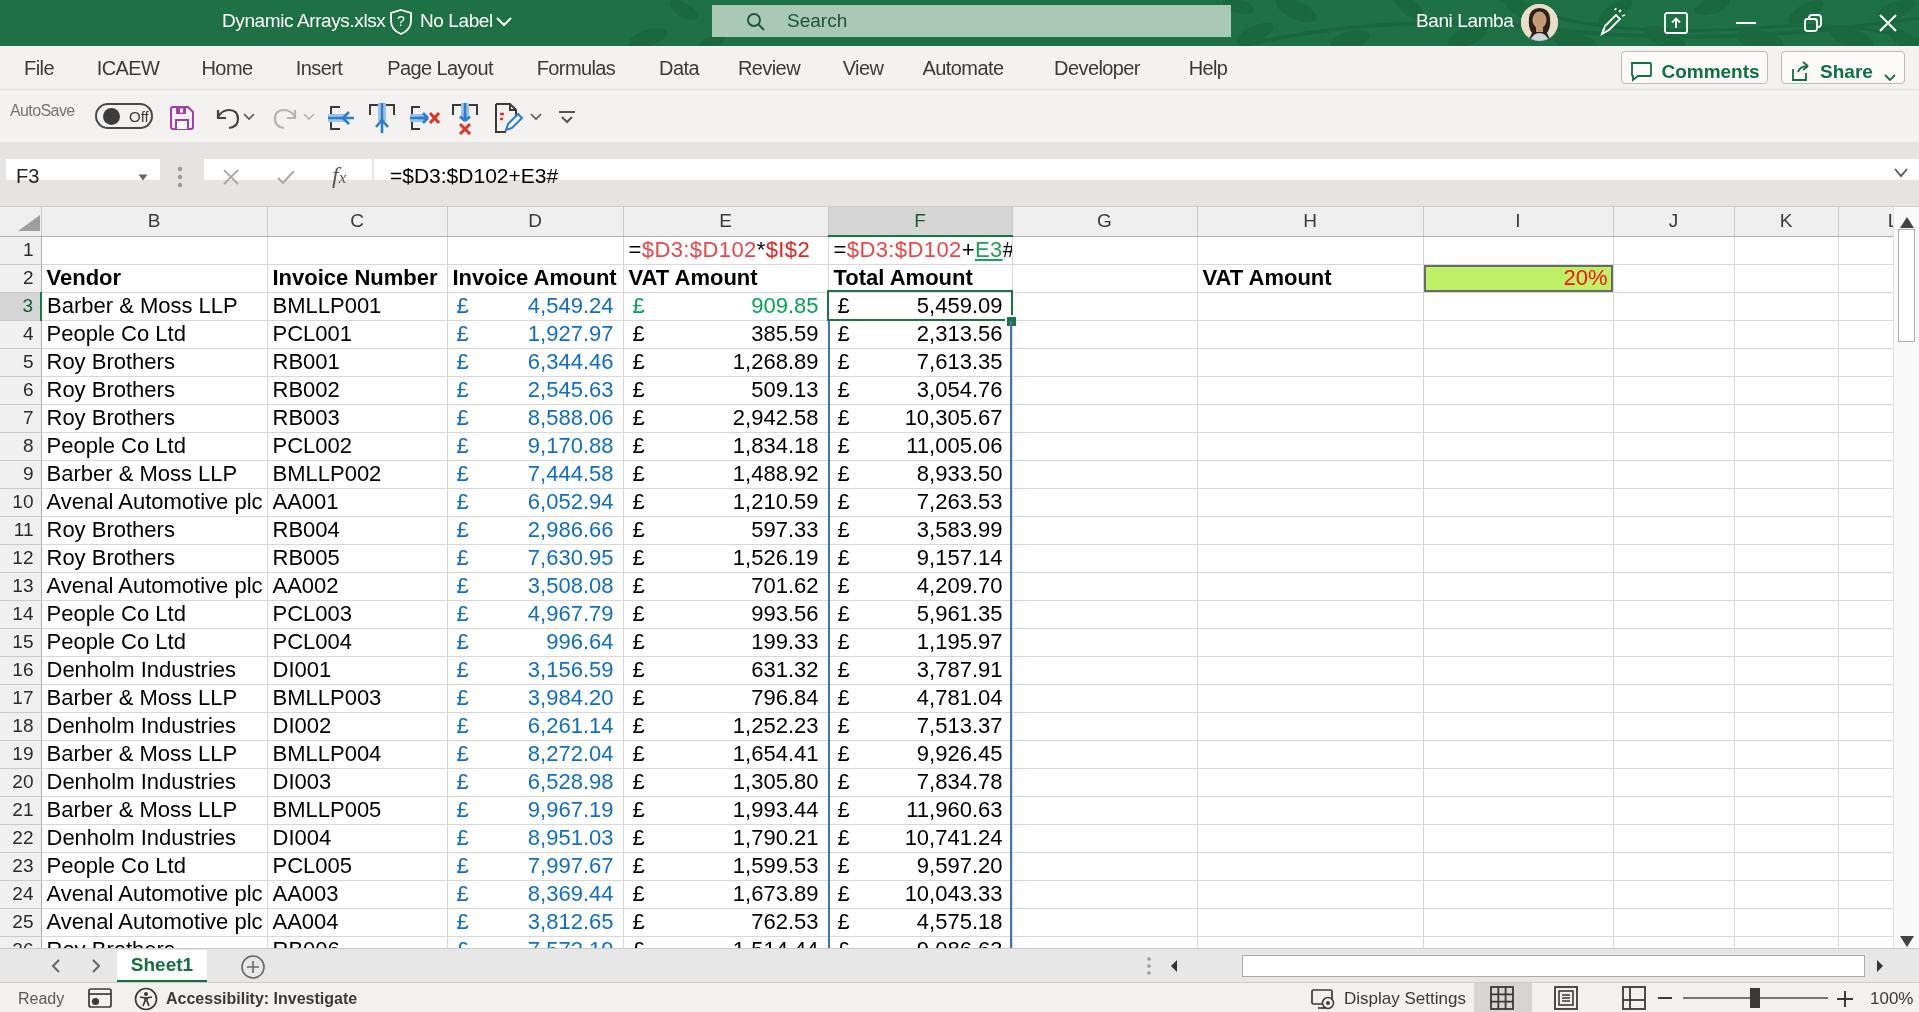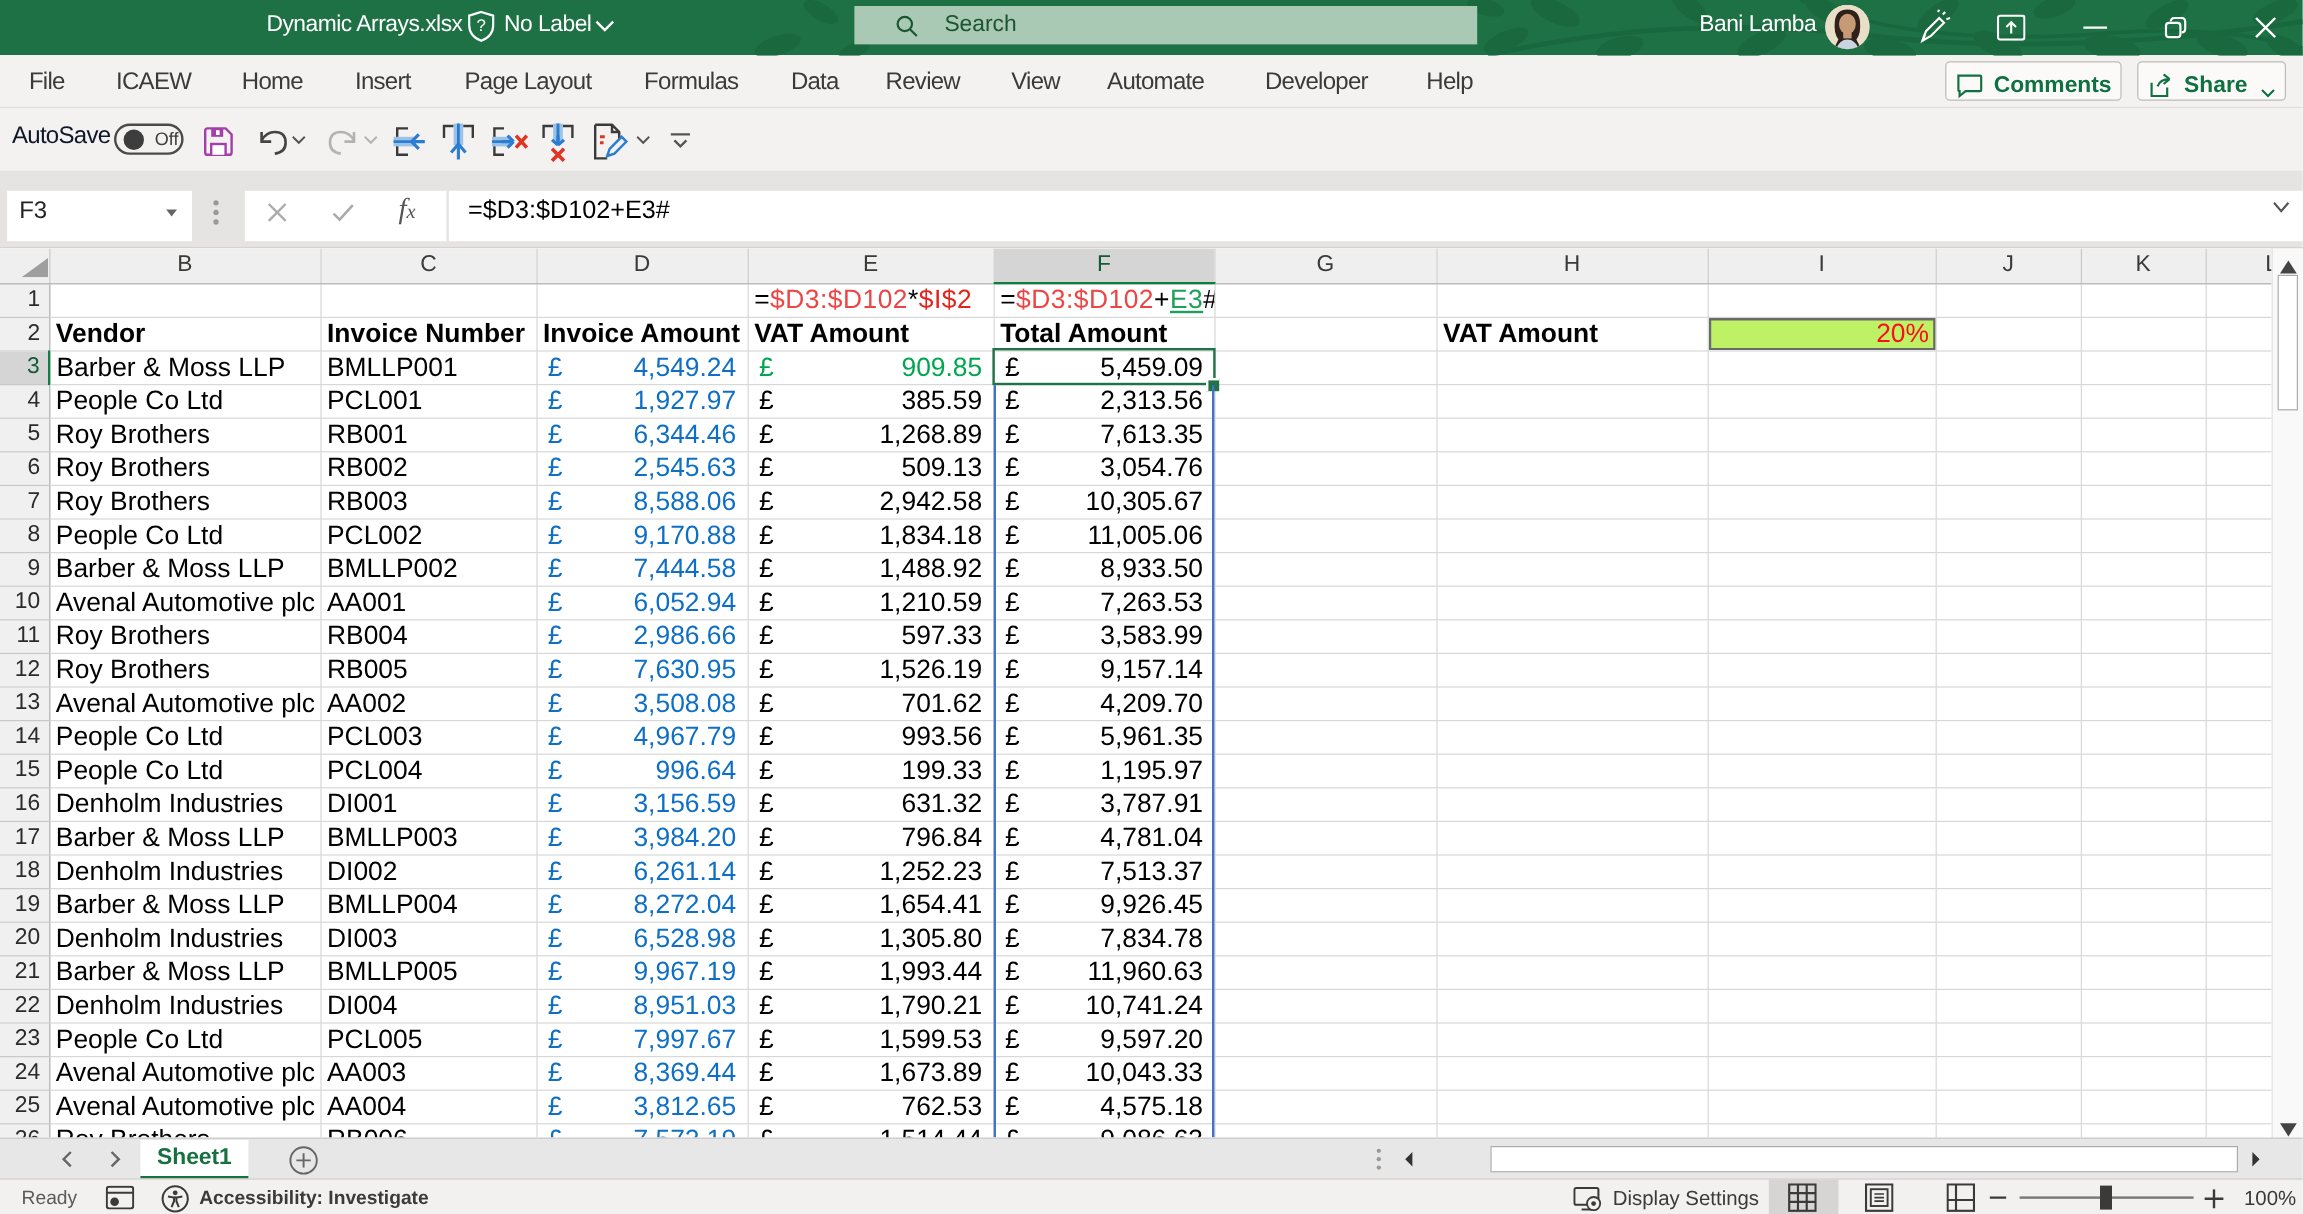--- a/index.html
+++ b/index.html
@@ -8,27 +8,27 @@
 #titlebar{left:0;top:0;width:1919px;height:46px;background:#1E7145;overflow:hidden;}
 #titlebar .ttext{color:#fff;font-size:19px;letter-spacing:-0.4px;text-align:center;}
 #searchbox{left:712px;top:5px;width:519px;height:32px;background:#A9C9B4;}
 #searchbox .stext{position:absolute;left:75px;top:5px;font-size:19px;color:#1B5434;}
 
 #menubar{left:0;top:46px;width:1919px;height:44px;background:#F3F2F1;border-bottom:1px solid #DEDEDE;}
 .tab{position:absolute;top:11px;transform:translateX(-50%);font-size:20px;letter-spacing:-0.6px;color:#3B3A39;white-space:nowrap;}
 .pillbtn{position:absolute;top:5px;height:33px;border:1px solid #BDBBB9;border-radius:4px;background:#FBFAF9;color:#0F7042;font-size:19px;font-weight:bold;display:flex;align-items:flex-end;justify-content:center;}
 
 #qat{left:0;top:90px;width:1919px;height:52px;background:#F3F2F1;}
-#autosave{position:absolute;left:10px;top:12px;font-size:20px;letter-spacing:-0.6px;color:#0f172a;}
+#autosave{position:absolute;left:10px;top:12px;font-size:16px;letter-spacing:-0.6px;color:#737373;}
 #aspill{position:absolute;width:58px;height:26px;border:2px solid #4A4A4A;border-radius:13px;}
 #aspill .dot{position:absolute;left:6px;top:2.5px;width:17px;height:17px;border-radius:50%;background:#3D3D3D;}
 #aspill .off{position:absolute;left:32px;top:3px;font-size:15px;color:#3D3D3D;}
 
 #fbar{left:0;top:142px;width:1919px;height:65px;background:#E5E4E3;border-bottom:1px solid #CFCFCF;}
-.fwhite{position:absolute;top:17px;height:42px;background:#fff;}
+.fwhite{position:absolute;top:17px;height:21px;background:#fff;}
 #namebox{left:6px;width:154px;}
 #nametext{position:absolute;left:10px;top:6px;font-size:20px;color:#252423;}
 #fxbox{left:204px;width:168px;}
 #ffield{left:374px;width:1545px;}
 #ftext{position:absolute;left:16px;top:5px;font-size:21px;color:#000;}
 
 #sheet{left:0;top:207px;width:1893px;height:741px;overflow:hidden;background:#fff;}
 table{border-collapse:collapse;table-layout:fixed;width:1948px;}
 td,th{padding:0;font-weight:normal;overflow:hidden;white-space:nowrap;}
 th.ch{height:28px;background:#EFEFEF;border-right:1px solid #C9C9C9;border-bottom:1px solid #ADADAD;font-size:19px;color:#3B3A39;text-align:center;vertical-align:middle;}

